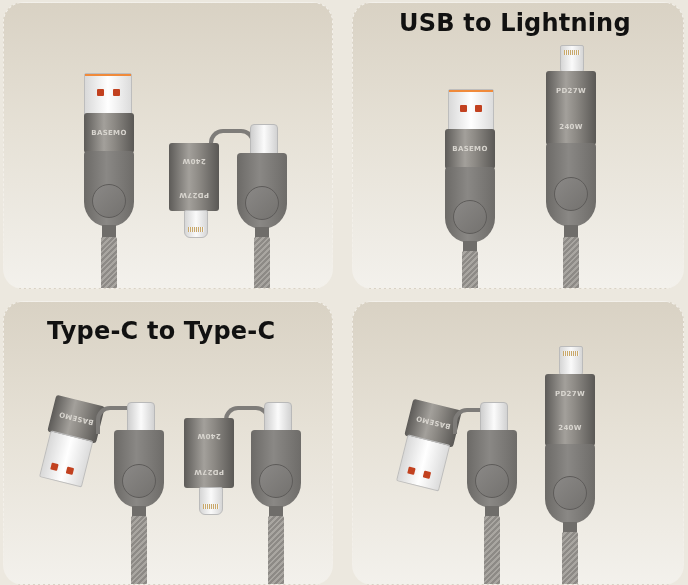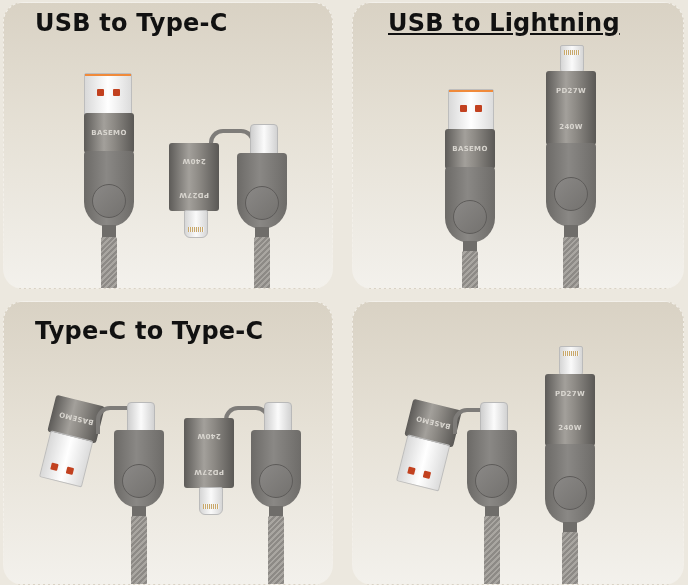--- a/index.html
+++ b/index.html
@@ -18,21 +18,20 @@
   .usb-plug .top{position:absolute;left:0;right:0;top:0;height:2px;background:#f08a3a;}
   .typec{position:absolute;background:linear-gradient(90deg,#cfcfcf,#fbfbfb 50%,#d2d2d2);border:1px solid #b9b9b9;border-radius:4px 4px 2px 2px;}
   .light{position:absolute;background:linear-gradient(90deg,#d6d6d6,#fafafa 50%,#d6d6d6);border:1px solid #bbb;border-radius:2px 2px 6px 6px;}
   .light .contacts{position:absolute;left:3px;right:3px;bottom:5px;height:5px;background:repeating-linear-gradient(90deg,#c9a86a 0 1px,#f2f2f2 1px 2px);}
   .loop{position:absolute;border:4px solid #7e7c79;border-bottom:none;border-radius:14px 14px 0 0;}
 </style>
 </head>
 <body>
 
 <div class="panel" style="left:3px;top:2px;width:330px;height:287px;">
-  <div class="title" style="left:31px;top:6px;">USB to Type-C</div>
 
   <div class="usb-plug" style="left:80px;top:70px;width:46px;height:42px;">
     <div class="top"></div>
     <div class="pin" style="left:12px;top:15px;"></div>
       <div class="pin" style="left:28px;top:15px;"></div>
   </div>
   <div class="metal" style="left:80px;top:110px;width:50px;height:40px;">
     <div class="metal-label" style="top:16px;">BASEMO</div>
   </div>
   <div class="grip" style="left:80px;top:148px;width:50px;height:76px;">
@@ -51,21 +50,21 @@
     </div>
   <div class="typec" style="left:246px;top:121px;width:26px;height:30px;"></div>
   <div class="grip" style="left:233px;top:150px;width:50px;height:76px;">
       <div class="disc" style="left:8px;top:33px;width:32px;height:32px;"></div>
     </div>
   <div class="neck" style="left:251px;top:224px;height:12px;"></div>
   <div class="braid" style="left:250px;top:234px;height:56px;"></div>
 </div>
 
 <div class="panel" style="left:352px;top:2px;width:332px;height:287px;">
-  <div class="title" style="left:35px;top:6px;text-decoration:underline;">USB to Lightning</div>
+  <div class="title" style="left:46px;top:6px;">USB to Lightning</div>
   <div class="usb-plug" style="left:95px;top:86px;width:44px;height:42px;">
     <div class="top"></div>
     <div class="pin" style="left:11px;top:15px;"></div>
       <div class="pin" style="left:26px;top:15px;"></div>
   </div>
   <div class="metal" style="left:92px;top:126px;width:50px;height:40px;">
     <div class="metal-label" style="top:16px;">BASEMO</div>
   </div>
   <div class="grip" style="left:92px;top:164px;width:50px;height:76px;">
       <div class="disc" style="left:8px;top:33px;width:32px;height:32px;"></div>
@@ -80,21 +79,21 @@
     <div class="metal-label" style="top:52px;">240W</div>
   </div>
   <div class="grip" style="left:193px;top:140px;width:50px;height:84px;">
       <div class="disc" style="left:8px;top:34px;width:32px;height:32px;"></div>
     </div>
   <div class="neck" style="left:211px;top:222px;height:14px;"></div>
   <div class="braid" style="left:210px;top:234px;height:56px;"></div>
 </div>
 
 <div class="panel" style="left:3px;top:301px;width:330px;height:284px;">
-  <div class="title" style="left:31px;top:15px;">Type-C to Type-C</div>
+  <div class="title" style="left:43px;top:15px;">Type-C to Type-C</div>
 
   <div class="abs" style="left:40px;top:98px;width:56px;height:96px;transform:rotate(14deg);">
     <div class="metal" style="left:0;top:0;width:50px;height:38px;">
         <div class="metal-label" style="top:14px;transform:rotate(180deg);">BASEMO</div>
       </div>
     <div class="usb-plug" style="left:3px;top:36px;width:42px;height:46px;">
       <div class="pin" style="left:8px;top:30px;"></div>
         <div class="pin" style="left:24px;top:30px;"></div>
     </div>
   </div>

